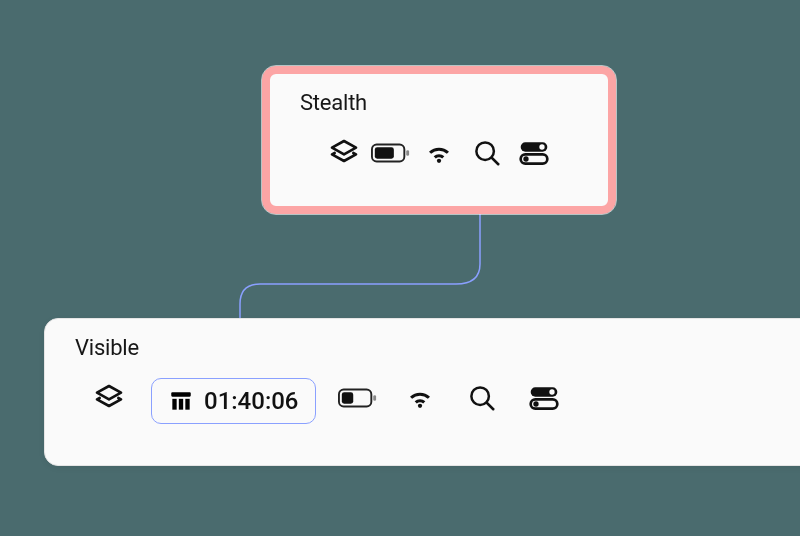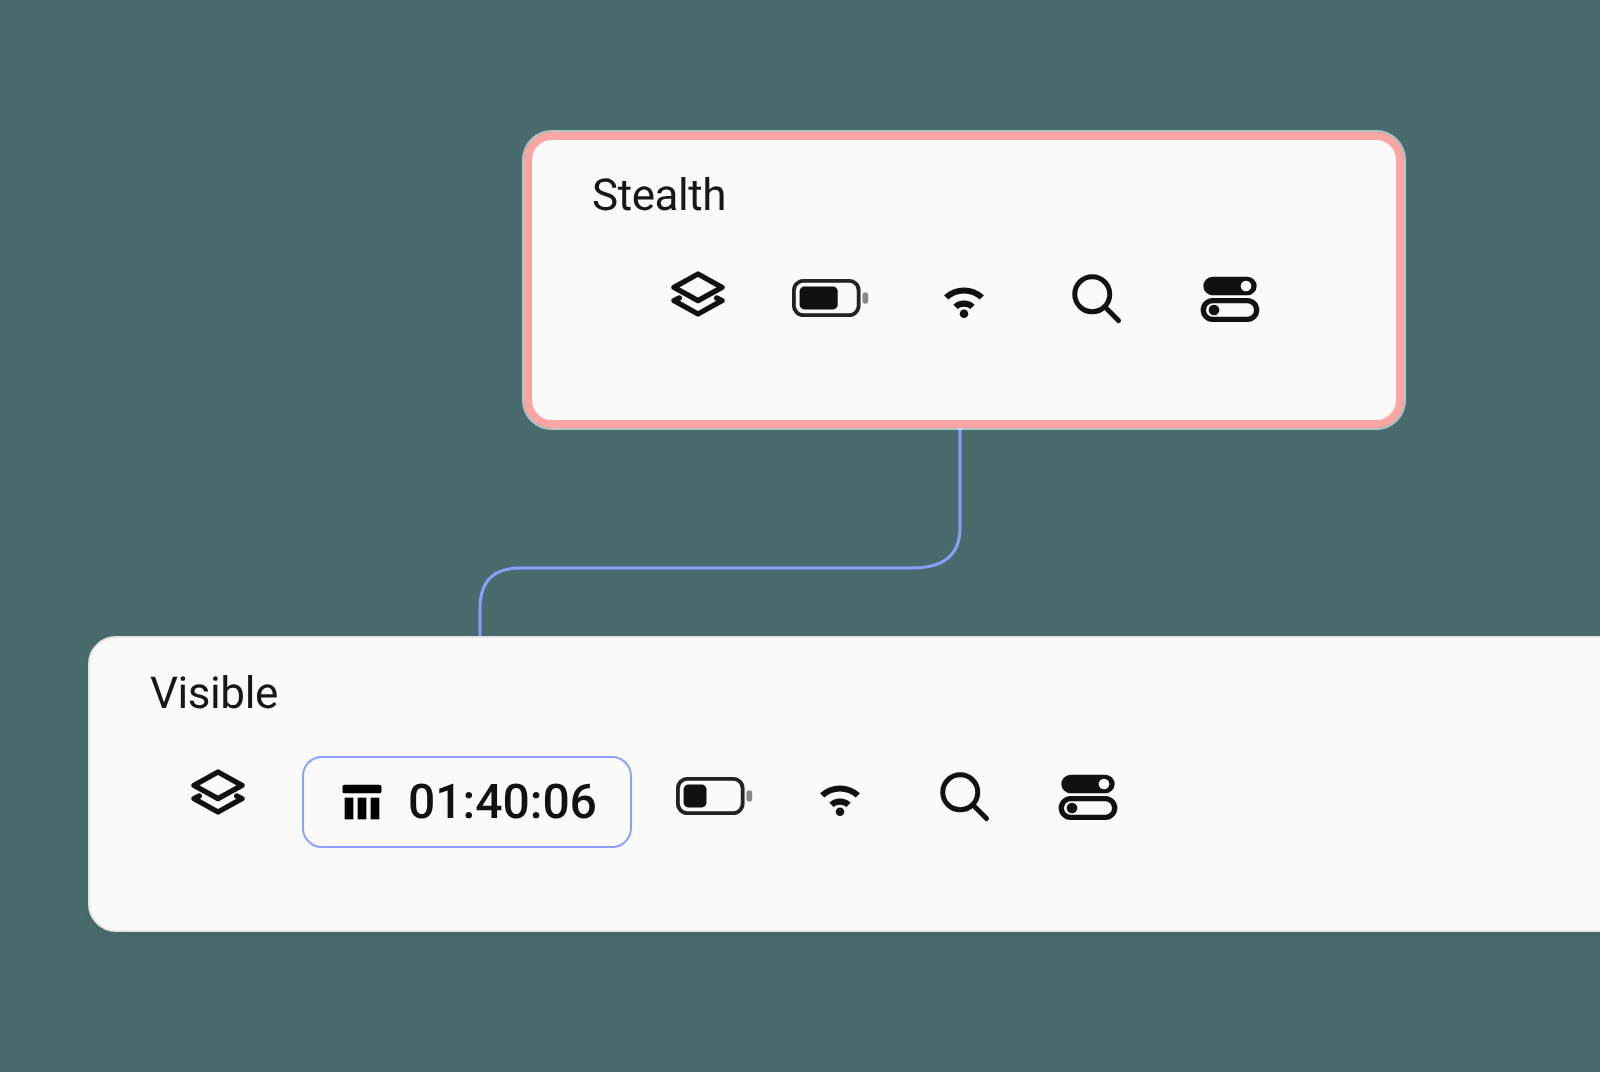--- a/index.html
+++ b/index.html
@@ -13,23 +13,23 @@
   }
   .card {
     position: absolute;
     background: #fafafa;
     border-radius: 14px;
     padding: 16px 22px 22px 22px;
   }
   .card-stealth {
     left: 262px;
     top: 66px;
-    width: 440px;
+    width: 354px;
     height: 148px;
-    border: 4px solid #fca5a5;
+    border: 8px solid #fca5a5;
     outline: 1px solid rgba(255,255,255,0.6);
     outline-offset: 0;
   }
   .card-visible {
     left: 44px;
     top: 318px;
     width: 784px;
     height: 148px;
     border: 1px solid #e5e5e5;
     box-shadow: 0 2px 6px rgba(0,0,0,0.06);

